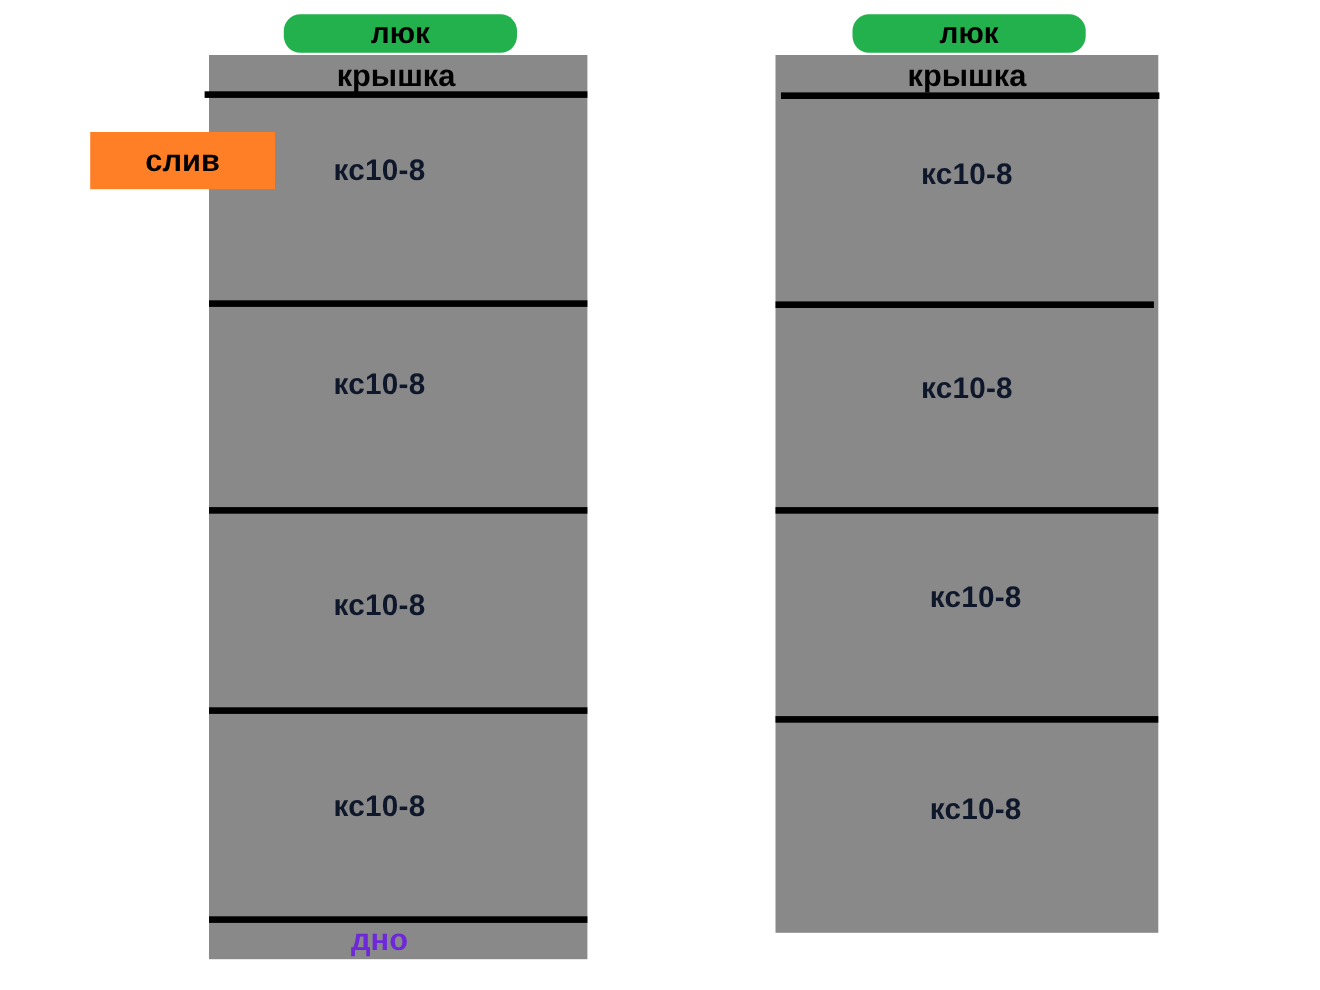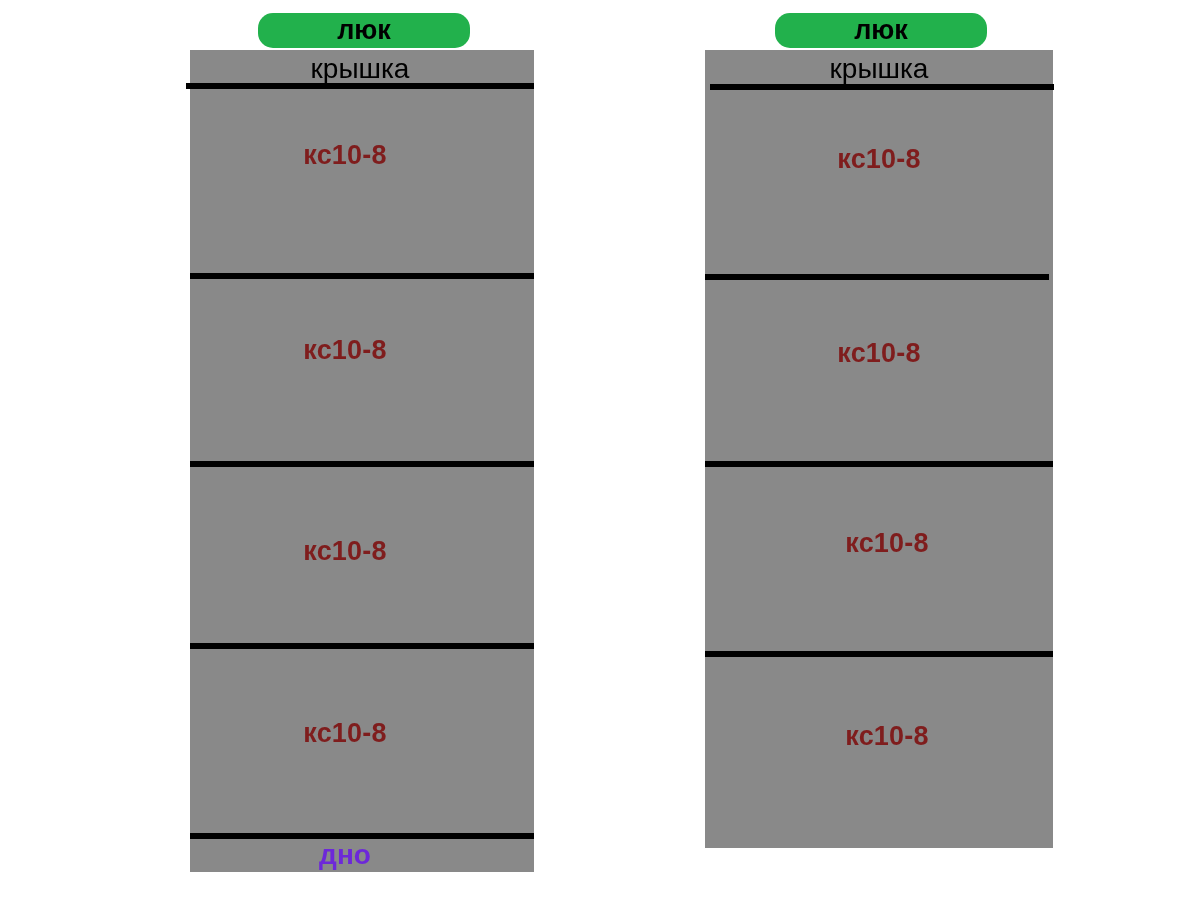--- a/index.html
+++ b/index.html
@@ -31,36 +31,36 @@
   
   .divider {
     position: absolute;
     background: #000000;
     height: 6px;
   }
 
   
   .ring-label {
     position: absolute;
-    color: #7f1d1d;
+    color: #0f172a;
     font-family: "Liberation Sans", sans-serif;
     font-weight: 700;
     font-size: 27px;
     line-height: 1;
     white-space: nowrap;
     text-align: center;
     transform: translate(-50%, -50%);
     letter-spacing: 0.2px;
   }
 
   .lid-label {
     position: absolute;
     color: #000000;
     font-family: "Liberation Sans", sans-serif;
-    font-weight: 400;
+    font-weight: 700;
     font-size: 28px;
     line-height: 1;
     white-space: nowrap;
     transform: translate(-50%, -50%);
   }
 
   .bottom-label {
     position: absolute;
     color: #6d28d9;
     font-family: "Liberation Sans", sans-serif;
@@ -132,15 +132,18 @@
   <div class="divider" style="left:710px; top:84px; width:344px;"></div>
   <div class="divider" style="left:705px; top:274px; width:344px;"></div>
   <div class="divider" style="left:705px; top:461px; width:348px;"></div>
   <div class="divider" style="left:705px; top:651px; width:348px;"></div>
 
   <div class="ring-label" style="left:879px; top:159px;">кс10-8</div>
   <div class="ring-label" style="left:879px; top:353px;">кс10-8</div>
   <div class="ring-label" style="left:887px; top:543px;">кс10-8</div>
   <div class="ring-label" style="left:887px; top:736px;">кс10-8</div>
 
+  <div class="callout callout-pipe" style="left:82px; top:120px; width:168px; height:52px;">
+    <span>слив</span>
+  </div>
 
 
 </div>
 
 </body></html>

